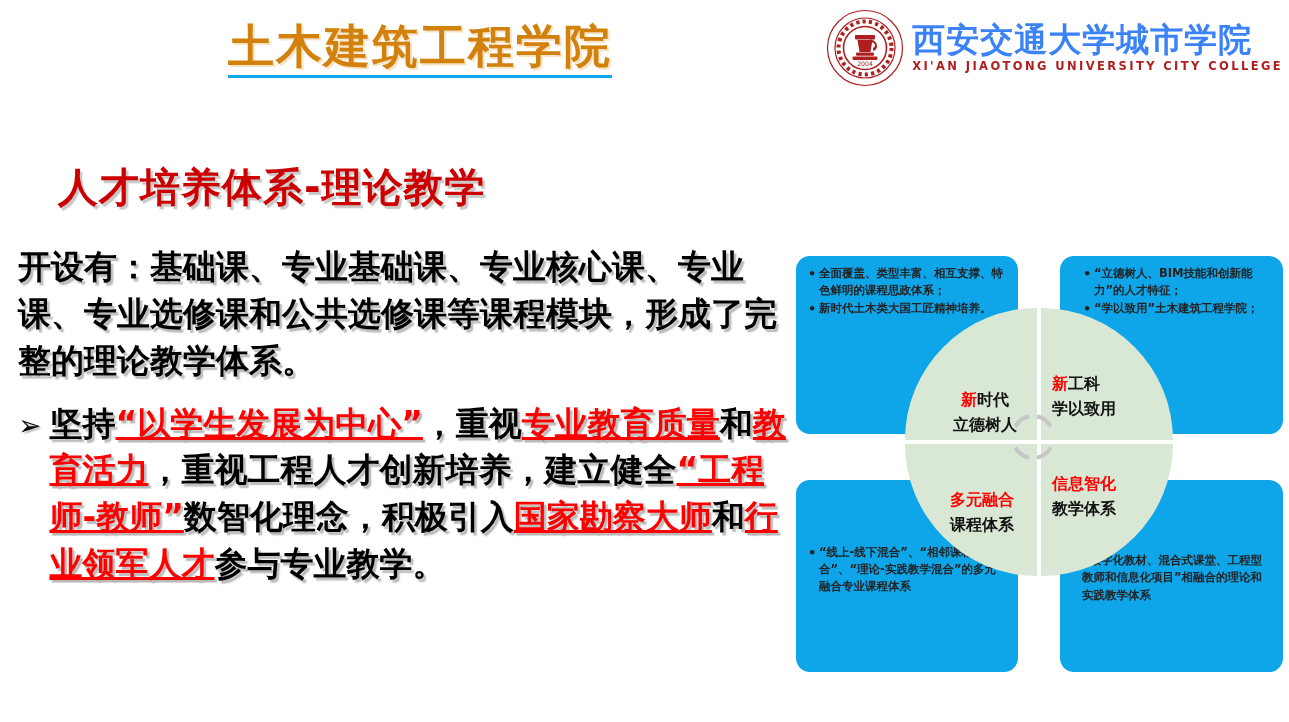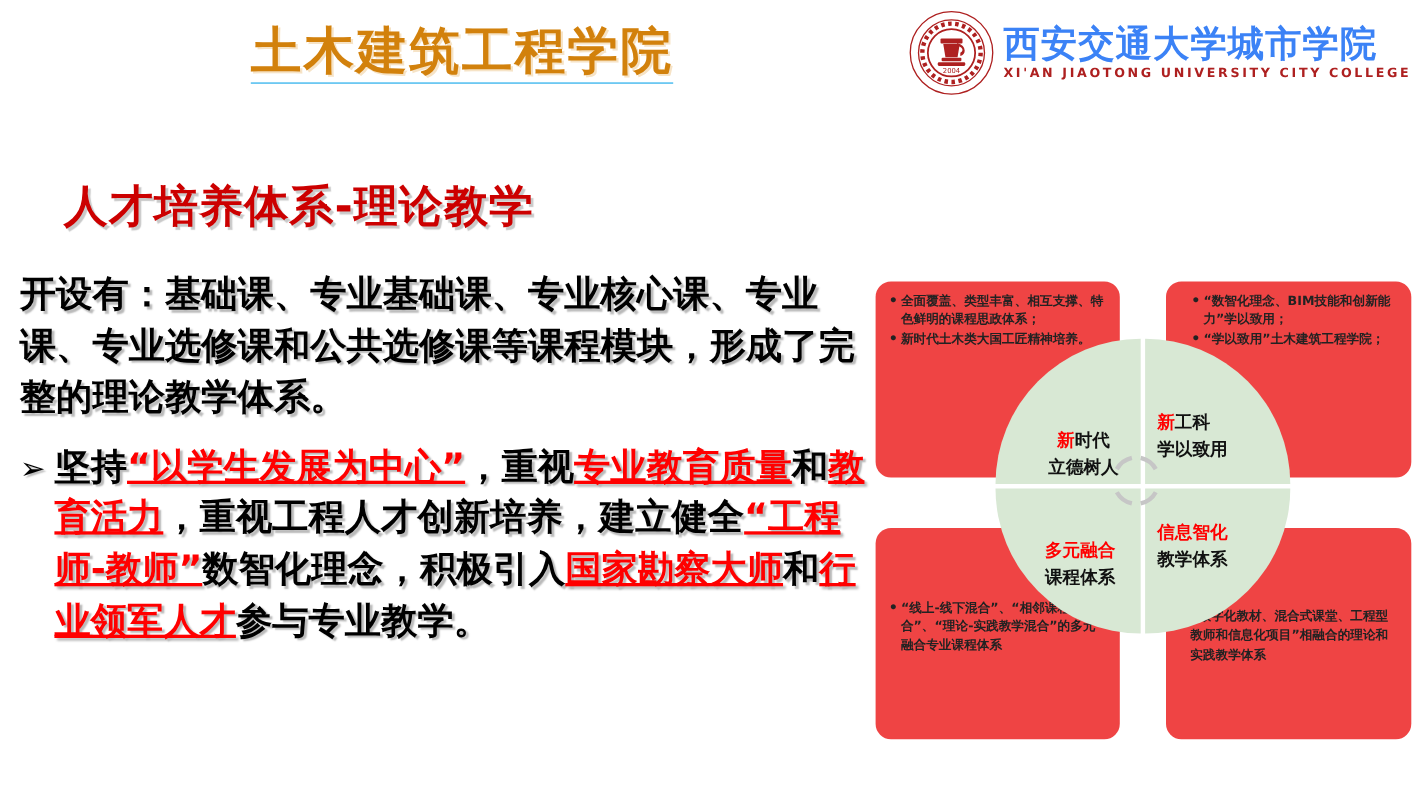--- a/index.html
+++ b/index.html
@@ -25,21 +25,21 @@
     width: 840px;
     text-align: center;
     font-size: 46px;
     font-weight: 700;
     letter-spacing: 2px;
     color: #D2810C;
     text-shadow: 2px 2px 0 #f6e3c6;
     white-space: nowrap;
   }
   .slide-title .u {
-    border-bottom: 1px solid #0ea5e9;
+    border-bottom: 3px solid #0ea5e9;
     padding-bottom: 2px;
   }
 
   .brand {
     position: absolute;
     right: 6px;
     top: 6px;
     height: 84px;
     display: flex;
     align-items: center;
@@ -131,21 +131,21 @@
   
   .diagram {
     position: absolute;
     left: 790px;
     top: 252px;
     width: 497px;
     height: 424px;
   }
   .qbox {
     position: absolute;
-    background: #ef4444;
+    background: #0ea5e9;
     border-radius: 14px;
     box-sizing: border-box;
     padding: 9px 11px;
   }
   .qbox.tl { left: 6px;   top: 4px;   width: 222px; height: 178px; }
   .qbox.tr { left: 270px; top: 4px;   width: 223px; height: 178px; }
   .qbox.bl { left: 6px;   top: 228px; width: 222px; height: 192px; }
   .qbox.br { left: 270px; top: 228px; width: 223px; height: 192px; }
 
   .qbox ul {
@@ -282,21 +282,21 @@
 
   <div class="qbox tl">
     <ul>
       <li>全面覆盖、类型丰富、相互支撑、特色鲜明的课程思政体系；</li>
       <li>新时代土木类大国工匠精神培养。</li>
     </ul>
   </div>
 
   <div class="qbox tr">
     <ul>
-      <li>“数智化理念、BIM技能和创新能力”学以致用；</li>
+      <li>“立德树人、BIM技能和创新能力”的人才特征；</li>
       <li>“学以致用”土木建筑工程学院；</li>
     </ul>
   </div>
 
   <div class="qbox bl">
     <ul>
       <li>“线上-线下混合”、“相邻课程混合”、“理论-实践教学混合”的多元融合专业课程体系</li>
     </ul>
   </div>
 

